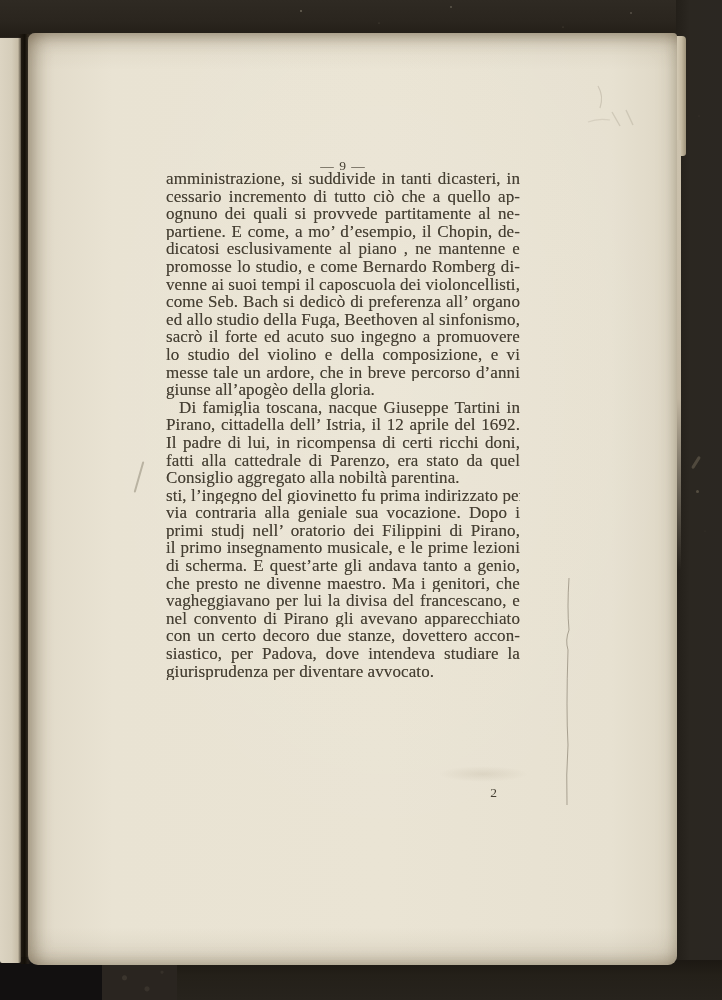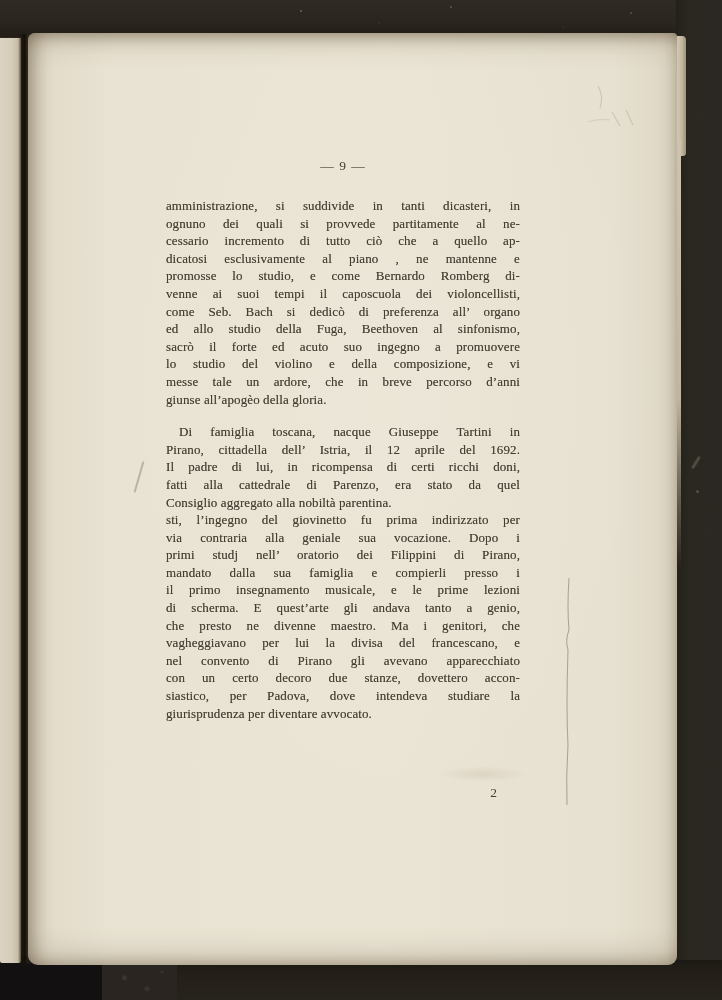--- a/index.html
+++ b/index.html
@@ -44,27 +44,27 @@
           linear-gradient(180deg,rgba(120,100,70,.10) 0%,rgba(0,0,0,0) 4%,rgba(0,0,0,0) 96%,rgba(110,92,65,.12) 100%),
           linear-gradient(90deg,#d7cfbc 0%,#e2dbca 3%,#e9e3d3 13%,#eae4d4 55%,#e7e1d1 90%,#ddd6c4 100%);
         box-shadow:inset 0 0 22px rgba(125,108,80,.22),
                    inset 14px 0 20px -10px rgba(95,80,58,.45),
                    inset 0 12px 16px -10px rgba(95,80,58,.5),
                    inset -8px -10px 16px -10px rgba(110,95,70,.4);}
 
   .running-head{position:absolute;left:138px;top:125px;width:354px;
         text-align:center;font-size:13.5px;color:#433d31;letter-spacing:1px;}
 
-  .textblock{position:absolute;left:138px;top:164px;width:354px;
-        font-size:13px;color:#453f33;
+  .textblock{position:absolute;left:138px;top:137px;width:354px;
+        font-size:17px;color:#453f33;
         text-shadow:0 0 .5px rgba(70,60,45,.55);letter-spacing:.1px;}
   .line{height:17.6px;line-height:17.6px;text-align:justify;text-align-last:justify;
         overflow:hidden;white-space:nowrap;}
   .line.last{text-align-last:left;}
-  .line.indent{text-indent:13px;margin-top:15px;}
+  .line.indent{text-indent:13px;}
 
   .signature{position:absolute;left:138px;top:752px;width:354px;
         text-align:right;padding-right:23px;box-sizing:border-box;
         font-size:13.5px;color:#453f33;}
 
   
   .stain{position:absolute;left:410px;top:733px;width:90px;height:16px;
          background:radial-gradient(ellipse,rgba(140,125,95,.14),rgba(0,0,0,0) 70%);}
   .pencil-marks{position:absolute;left:540px;top:45px;}
   .margin-slash{position:absolute;left:110px;top:428px;width:2px;height:32px;
@@ -98,40 +98,40 @@
   <div class="adjacent-page"></div>
   <div class="gutter"></div>
   <div class="stack-edge-top"></div>
   <div class="stack-edge-mid"></div>
 
   <div class="page">
     <div class="running-head">— 9 —</div>
 
     <div class="textblock" id="textblock">
         <div class="line">amministrazione, si suddivide in tanti dicasteri, in</div>
+        <div class="line">cessario incremento di tutto ciò che a quello ap-</div>
         <div class="line">ognuno dei quali si provvede partitamente al ne-</div>
-        <div class="line">cessario incremento di tutto ciò che a quello ap-</div>
+        <div class="line">partiene. E come, a mo’ d’esempio, il Chopin, de-</div>
         <div class="line">dicatosi esclusivamente al piano , ne mantenne e</div>
         <div class="line">promosse lo studio, e come Bernardo Romberg di-</div>
         <div class="line">venne ai suoi tempi il caposcuola dei violoncellisti,</div>
         <div class="line">come Seb. Bach si dedicò di preferenza all’ organo</div>
         <div class="line">ed allo studio della Fuga, Beethoven al sinfonismo,</div>
         <div class="line">sacrò il forte ed acuto suo ingegno a promuovere</div>
         <div class="line">lo studio del violino e della composizione, e vi</div>
         <div class="line">messe tale un ardore, che in breve percorso d’anni</div>
         <div class="line last">giunse all’apogèo della gloria.</div>
         <div class="line indent">Di famiglia toscana, nacque Giuseppe Tartini in</div>
         <div class="line">Pirano, cittadella dell’ Istria, il 12 aprile del 1692.</div>
         <div class="line">Il padre di lui, in ricompensa di certi ricchi doni,</div>
         <div class="line">fatti alla cattedrale di Parenzo, era stato da quel</div>
         <div class="line last">Consiglio aggregato alla nobiltà parentina.</div>
         <div class="line">sti, l’ingegno del giovinetto fu prima indirizzato per</div>
         <div class="line">via contraria alla geniale sua vocazione. Dopo i</div>
         <div class="line">primi studj nell’ oratorio dei Filippini di Pirano,</div>
-        <div class="line">mandato dalla sua famiglia e compierli presso i</div>
         <div class="line">il primo insegnamento musicale, e le prime lezioni</div>
         <div class="line">di scherma. E quest’arte gli andava tanto a genio,</div>
         <div class="line">che presto ne divenne maestro. Ma i genitori, che</div>
         <div class="line">vagheggiavano per lui la divisa del francescano, e</div>
         <div class="line">nel convento di Pirano gli avevano apparecchiato</div>
         <div class="line">con un certo decoro due stanze, dovettero accon-</div>
         <div class="line">siastico, per Padova, dove intendeva studiare la</div>
         <div class="line last">giurisprudenza per diventare avvocato.</div>
       </div>
 

